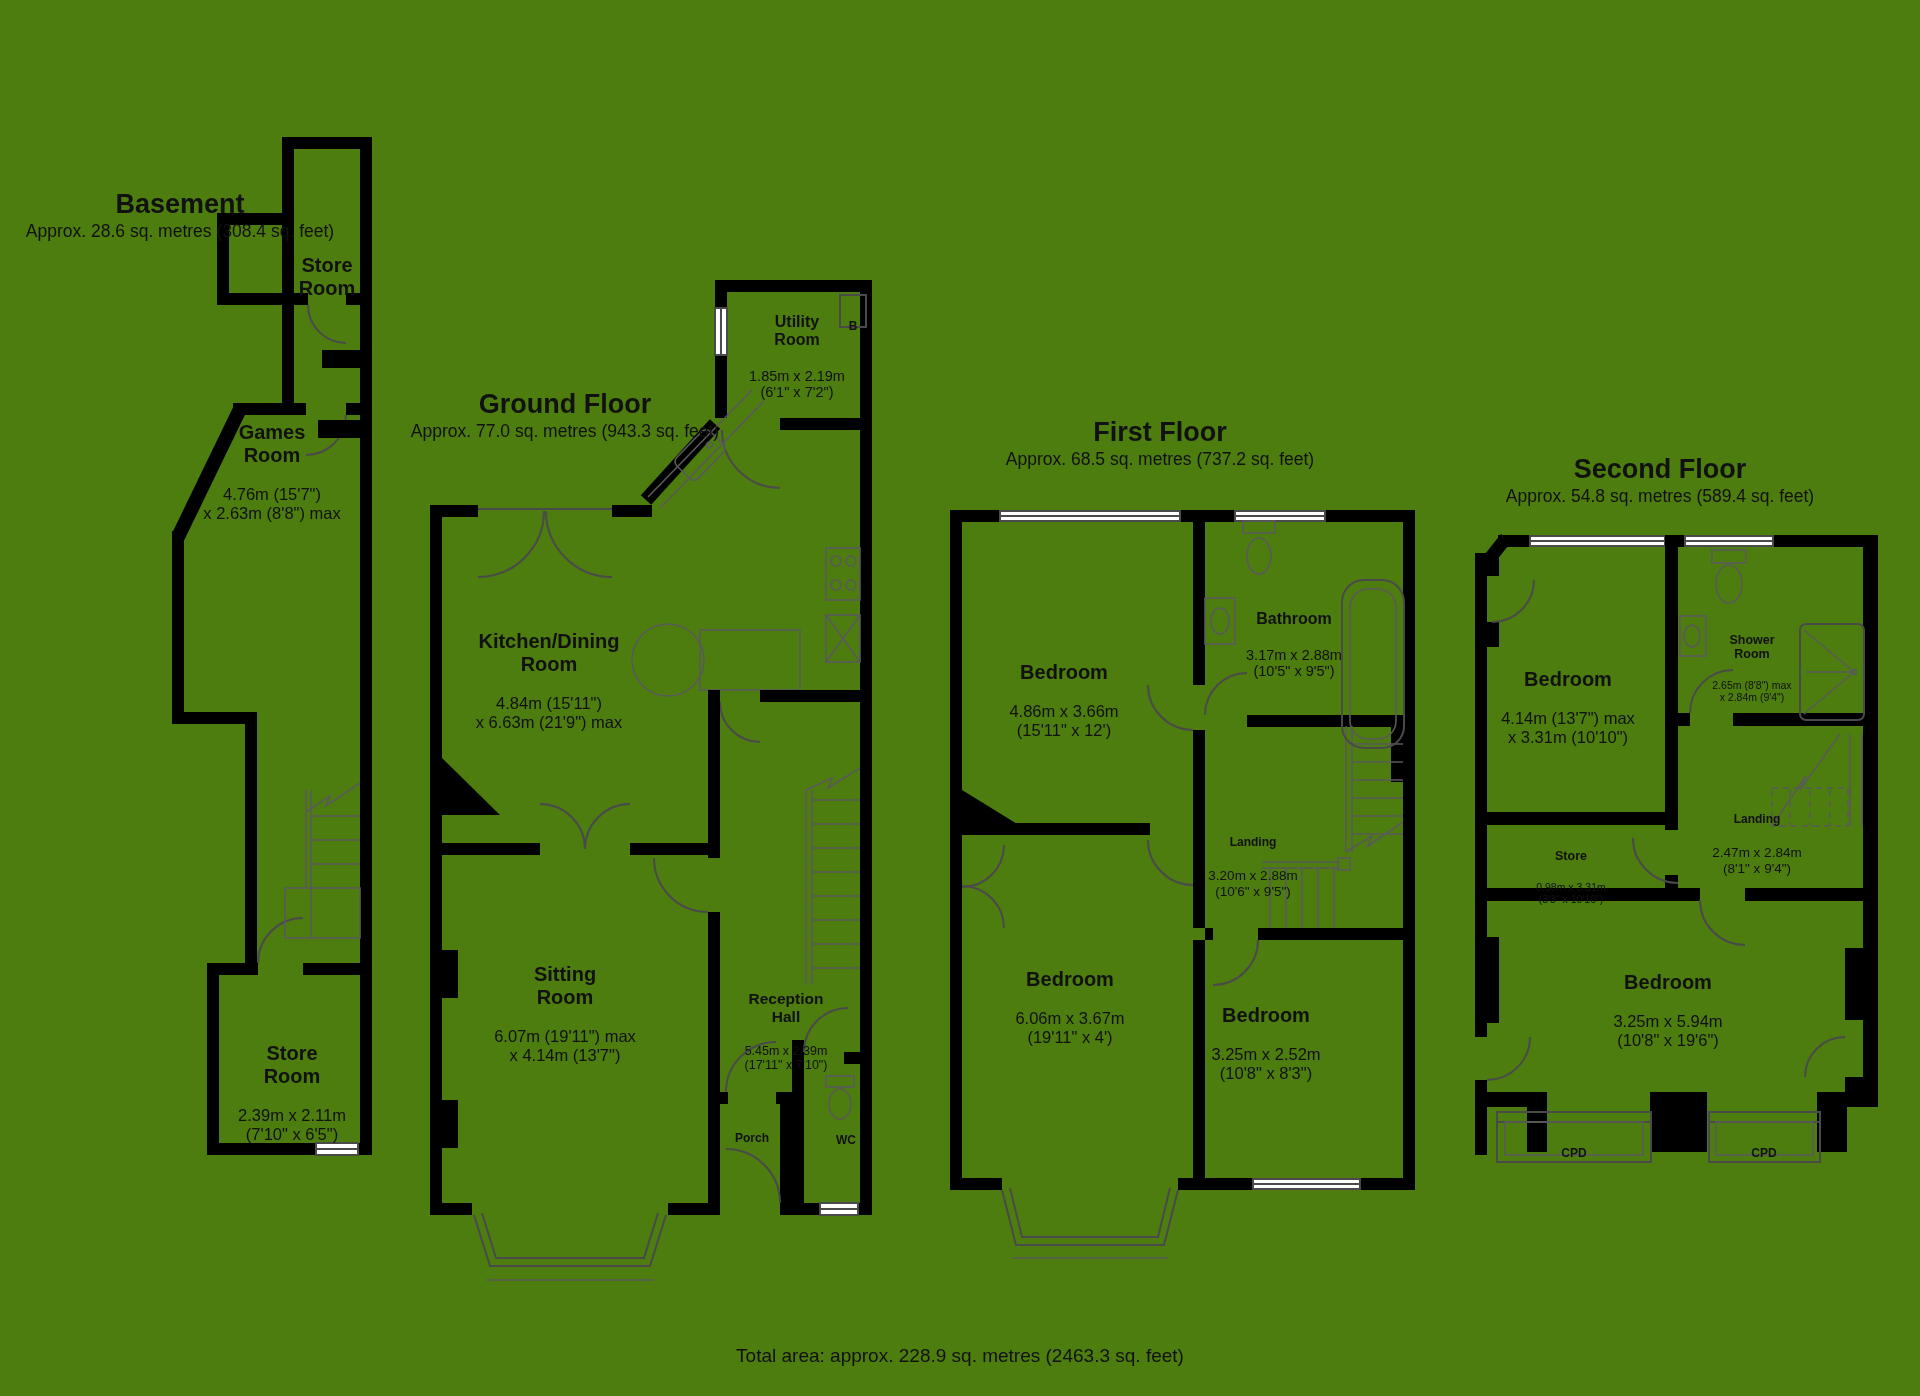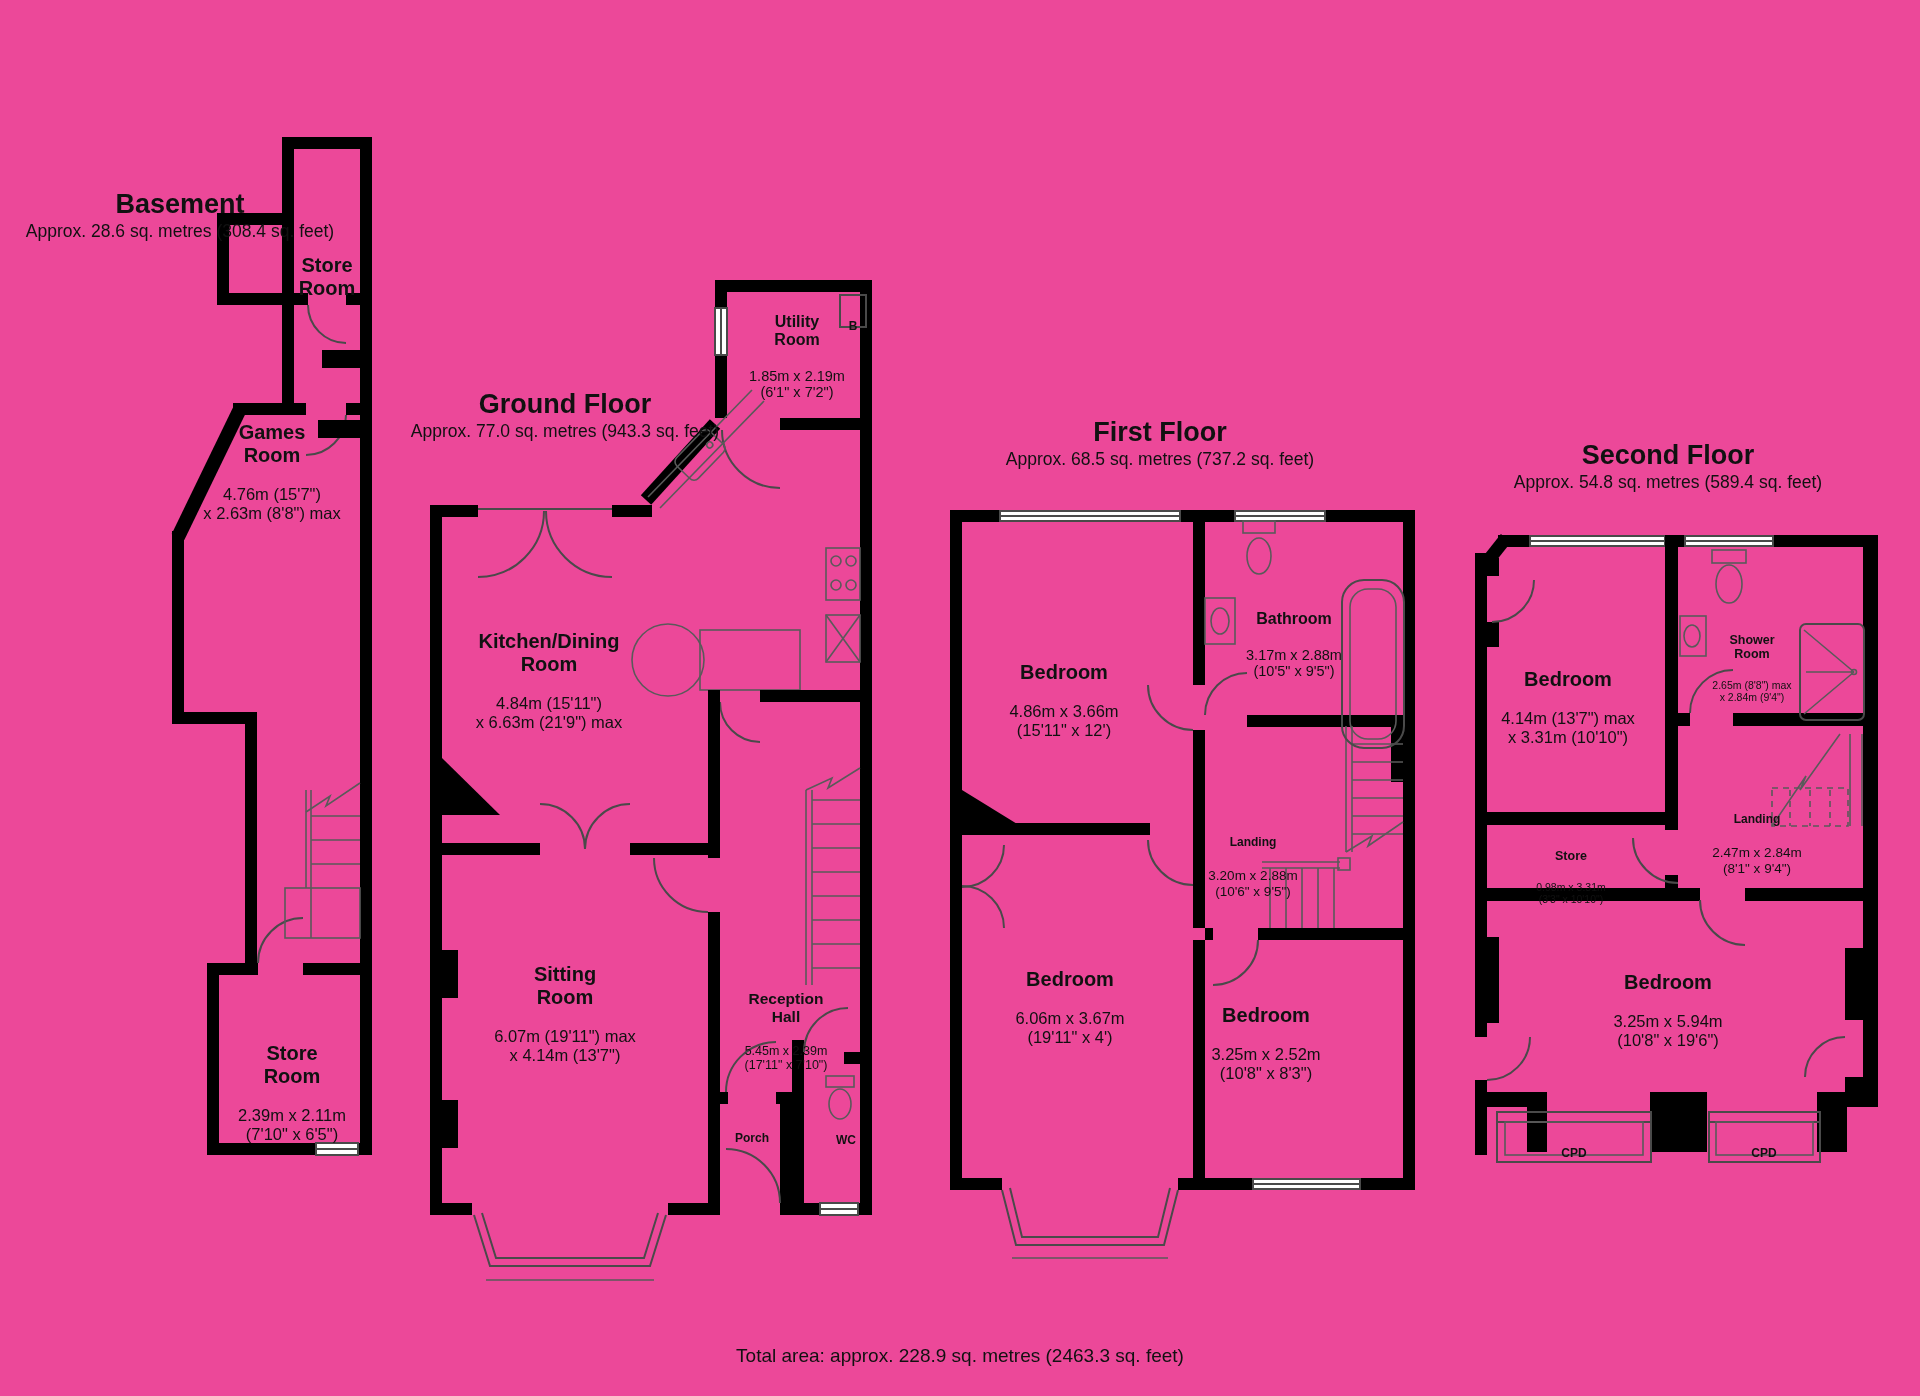--- a/index.html
+++ b/index.html
@@ -1,16 +1,16 @@
 <!DOCTYPE html>
 <html><head>
 <meta charset="utf-8">
 <style>
   html,body{margin:0;padding:0;background:#fff;}
-  #canvas{position:relative;width:1920px;height:1396px;background:#ec4899;overflow:hidden;
+  #canvas{position:relative;width:1920px;height:1396px;background:#4d7c0f;overflow:hidden;
           font-family:"Liberation Sans", sans-serif;color:#111;}
   svg{position:absolute;left:0;top:0;}
   .w{fill:#000;stroke:none;}
   .t{stroke:#4a4a4a;stroke-width:2;fill:none;}
   .t1{stroke:#5a5a5a;stroke-width:1.6;fill:none;}
   .win{fill:#fff;stroke:#4a4a4a;stroke-width:2;}
   .dash{stroke:#5a5a5a;stroke-width:1.6;fill:none;stroke-dasharray:6 5;}
   .flabel{position:absolute;transform:translateX(-50%);text-align:center;white-space:nowrap;}
   .ftitle{font-weight:bold;font-size:27px;line-height:1.1;}
   .farea{font-size:17.5px;line-height:1.3;}
@@ -347,21 +347,21 @@
     <div class="farea">Approx. 28.6 sq. metres (308.4 sq. feet)</div>
   </div>
   <div class="flabel" style="left:565px;top:390px;">
     <div class="ftitle">Ground Floor</div>
     <div class="farea">Approx. 77.0 sq. metres (943.3 sq. feet)</div>
   </div>
   <div class="flabel" style="left:1160px;top:418px;">
     <div class="ftitle">First Floor</div>
     <div class="farea">Approx. 68.5 sq. metres (737.2 sq. feet)</div>
   </div>
-  <div class="flabel" style="left:1660px;top:441px;margin-left:8px;">
+  <div class="flabel" style="left:1660px;top:455px;">
     <div class="ftitle">Second Floor</div>
     <div class="farea">Approx. 54.8 sq. metres (589.4 sq. feet)</div>
   </div>
 
   <div class="rlabel" style="left:327px;top:236px;">
     <div class="rname">Store
 Room</div>
   </div>
   <div class="rlabel" style="left:272px;top:403px;">
     <div class="rname">Games

